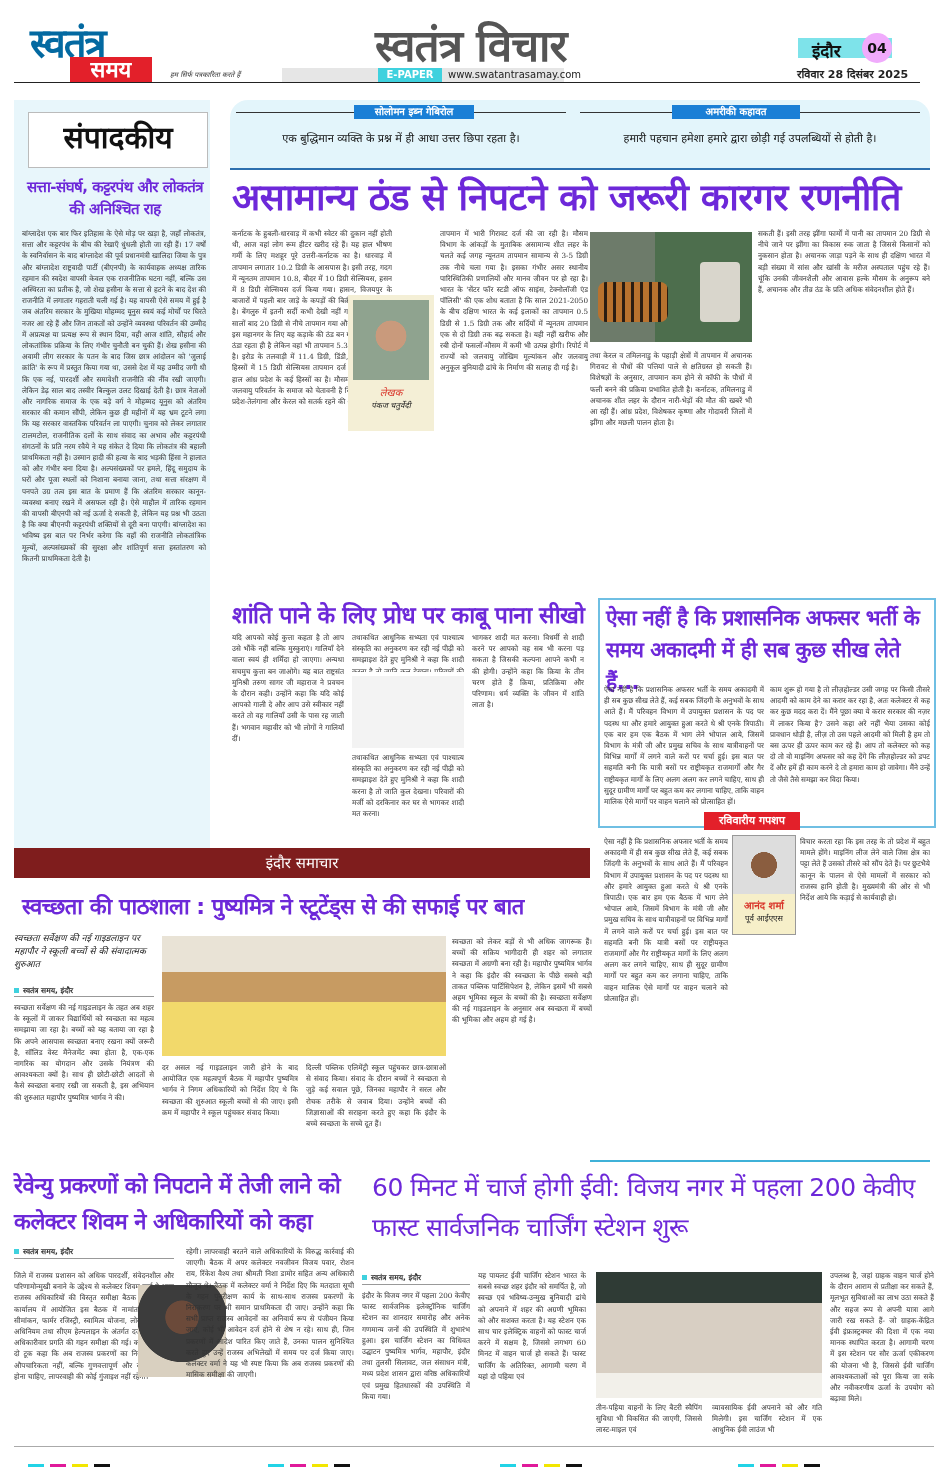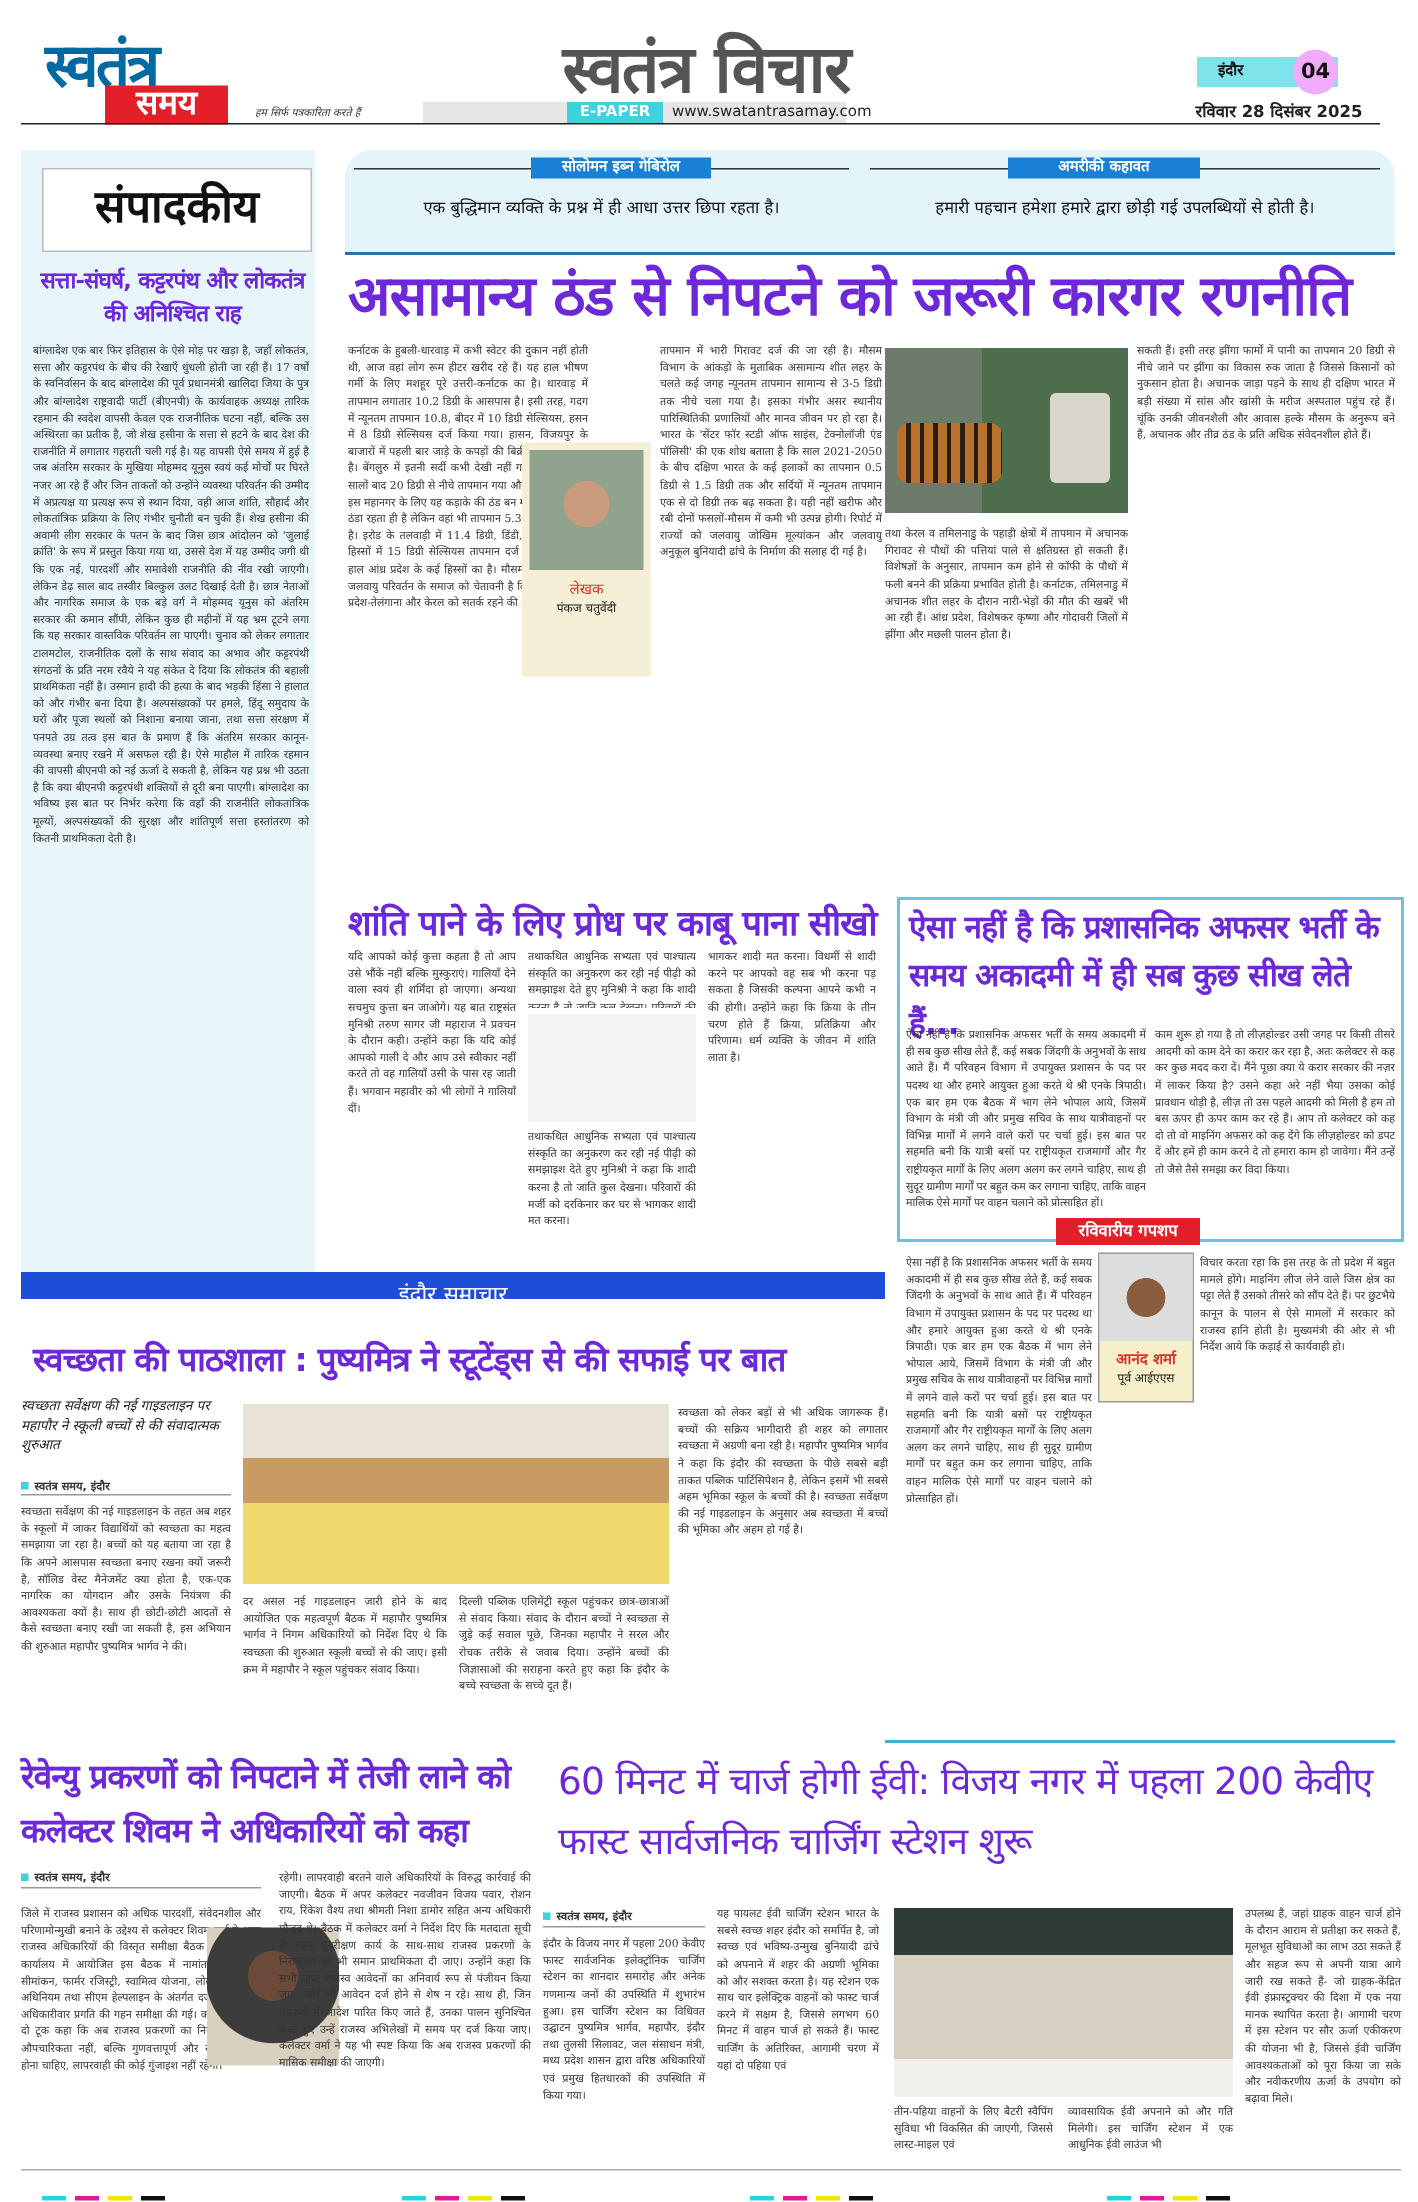--- a/index.html
+++ b/index.html
@@ -10,21 +10,21 @@
   
   .logo-top { left: 30px; top: 14px; font-size: 40px; font-weight: bold; color: #0369a1; letter-spacing: -2px; }
   .logo-bot { left: 70px; top: 57px; width: 82px; height: 26px; background: #e3202a; color: #fff; font-size: 22px; font-weight: bold; text-align: center; line-height: 26px; }
   .tagline { left: 170px; top: 70px; font-size: 7px; font-style: italic; color: #333; }
   .mast-line { left: 14px; top: 82px; width: 906px; height: 1px; background: #222; }
   .gray-strip { left: 282px; top: 68px; width: 282px; height: 14px; background: #e6e6e6; }
   .page-title { left: 375px; top: 14px; font-size: 44px; color: #555; font-weight: bold; letter-spacing: -1px; }
   .epaper { left: 378px; top: 68px; width: 64px; height: 14px; background: #3fd1de; color: #fff; font-size: 10px; font-weight: bold; text-align: center; line-height: 14px; }
   .site { left: 448px; top: 68px; font-size: 10px; color: #222; line-height: 14px; }
   .city-box { left: 798px; top: 38px; width: 94px; height: 20px; background: #7ee3ea; }
-  .city { left: 812px; top: 39px; font-size: 10px; font-weight: bold; color: #111; }
+  .city { left: 812px; top: 39px; font-size: 17px; font-weight: bold; color: #111; }
   .pgno { left: 862px; top: 33px; width: 30px; height: 30px; border-radius: 50%; background: #f0abfc; color: #111; font-size: 14px; font-weight: bold; text-align: center; line-height: 30px; }
   .date { left: 797px; top: 66px; font-size: 11px; font-weight: bold; color: #222; }
   
   .ed-bg { left: 14px; top: 100px; width: 196px; height: 750px; background: #e8f6fb; }
   .ed-box { left: 28px; top: 112px; width: 180px; height: 56px; background: #fff; border: 1px solid #bbb; }
   .ed-title { left: 28px; top: 116px; width: 180px; text-align: center; font-size: 30px; font-weight: bold; color: #111; }
   .ed-head { left: 20px; top: 176px; width: 190px; text-align: center; font-size: 15px; line-height: 22px; }
   
   .quote-band { left: 230px; top: 100px; width: 700px; height: 70px; background: #e3f5fb; border-radius: 18px 18px 0 0; }
   .q-line { height: 1px; background: #333; }
@@ -33,21 +33,21 @@
   .q-bottom { left: 230px; top: 168px; width: 700px; height: 2px; background: #2c6fae; }
   
   .main-hl { left: 232px; top: 170px; font-size: 37px; }
   .photo { background: linear-gradient(135deg,#6b7a7a,#a9b3ad 40%,#4f5c5a); }
   .cap-label { color: #d9362b; font-size: 10px; text-align: center; }
   
   .shanti-hl { left: 232px; top: 598px; font-size: 23px; }
   .ias-box { left: 598px; top: 598px; width: 338px; height: 230px; border: 2px solid #6fbfe3; }
   .ias-hl { left: 606px; top: 602px; width: 325px; font-size: 21px; line-height: 32px; }
   .gap-label { left: 704px; top: 812px; width: 96px; height: 18px; background: #e3202a; color: #fff; font-size: 11px; font-weight: bold; text-align: center; line-height: 18px; }
-  .indore-bar { left: 14px; top: 848px; width: 576px; height: 18px; background: #1d4ed8; color: #fff; text-align: center; font-size: 15px; line-height: 30px; }
+  .indore-bar { left: 14px; top: 848px; width: 576px; height: 30px; background: #7f1d1d; color: #fff; text-align: center; font-size: 15px; line-height: 30px; }
   .swach-hl { left: 22px; top: 890px; font-size: 22px; }
   .byline { font-size: 7.5px; font-weight: bold; color: #333; }
   .byline::before { content: ""; display: inline-block; width: 5px; height: 5px; background: #3fd1de; margin-right: 4px; }
   .rule { height: 1px; background: #999; }
   .cmyk span { display: inline-block; width: 16px; height: 3px; margin-right: 6px; }
 </style>
 </head>
 <body>
 
 <div class="abs logo-top">स्वतंत्र</div>
@@ -73,21 +73,21 @@
 <div class="abs q-line" style="left:236px;top:112px;width:330px;"></div>
 <div class="abs q-label" style="left:340px;top:105px;width:120px;margin-left:14px;">सोलोमन इब्न गेबिरोल</div>
 <div class="abs q-text" style="left:236px;top:130px;width:330px;">एक बुद्धिमान व्यक्ति के प्रश्न में ही आधा उत्तर छिपा रहता है।</div>
 <div class="abs q-line" style="left:580px;top:112px;width:340px;"></div>
 <div class="abs q-label" style="left:672px;top:105px;width:128px;">अमरीकी कहावत</div>
 <div class="abs q-text" style="left:580px;top:130px;width:340px;">हमारी पहचान हमेशा हमारे द्वारा छोड़ी गई उपलब्धियों से होती है।</div>
 <div class="abs q-bottom"></div>
 
 <div class="abs hl main-hl">असामान्य ठंड से निपटने को जरूरी कारगर रणनीति</div>
 <div class="abs txt" style="left:232px;top:228px;width:160px;height:360px;">कर्नाटक के हुबली-धारवाड़ में कभी स्वेटर की दुकान नहीं होती थी, आज वहां लोग रूम हीटर खरीद रहे हैं। यह हाल भीषण गर्मी के लिए मशहूर पूरे उत्तरी-कर्नाटक का है। धारवाड़ में तापमान लगातार 10.2 डिग्री के आसपास है। इसी तरह, गदग में न्यूनतम तापमान 10.8, बीदर में 10 डिग्री सेल्सियस, हसन में 8 डिग्री सेल्सियस दर्ज किया गया। हासन, विजयपुर के बाजारों में पहली बार जाड़े के कपड़ों की बिक्री जमकर हो रही है। बेंगलुरु में इतनी सर्दी कभी देखी नहीं गई। उधर चेन्नई में सालों बाद 20 डिग्री से नीचे तापमान गया और समुद्र किनारे के इस महानगर के लिए यह कड़ाके की ठंड बन गया। ऊटी तो खैर ठंडा रहता ही है लेकिन वहां भी तापमान 5.3 हो जाना अचरज है। इरोड के तलवाड़ी में 11.4 डिग्री, डिंडी, धर्मपुरी के कुछ हिस्सों में 15 डिग्री सेल्सियस तापमान दर्ज किया गया। यही हाल आंध्र प्रदेश के कई हिस्सों का है। मौसम का यह बदलाव जलवायु परिवर्तन के समाज को चेतावनी है कि कर्नाटक, आंध्र प्रदेश-तेलंगाना और केरल को सतर्क रहने की आवश्यकता है।</div>
-<div class="abs" style="left:348px;top:295px;width:86px;height:156px;background:#f4efd6;">
+<div class="abs" style="left:348px;top:295px;width:86px;height:136px;background:#f4efd6;font-style:italic;">
   <div class="photo" style="margin:5px;width:76px;height:80px;background:radial-gradient(circle at 50% 45%,#c99a7c 0 26%,#8fa38f 27%);"></div>
   <div class="cap-label">लेखक</div>
   <div style="font-size:8px;text-align:center;color:#222;">पंकज चतुर्वेदी</div>
 </div>
 <div class="abs txt" style="left:440px;top:228px;width:148px;height:360px;">तापमान में भारी गिरावट दर्ज की जा रही है। मौसम विभाग के आंकड़ों के मुताबिक असामान्य शीत लहर के चलते कई जगह न्यूनतम तापमान सामान्य से 3-5 डिग्री तक नीचे चला गया है। इसका गंभीर असर स्थानीय पारिस्थितिकी प्रणालियों और मानव जीवन पर हो रहा है। भारत के 'सेंटर फॉर स्टडी ऑफ साइंस, टेक्नोलॉजी एंड पॉलिसी' की एक शोध बताता है कि साल 2021-2050 के बीच दक्षिण भारत के कई इलाकों का तापमान 0.5 डिग्री से 1.5 डिग्री तक और सर्दियों में न्यूनतम तापमान एक से दो डिग्री तक बढ़ सकता है। यही नहीं खरीफ और रबी दोनों फसलों-मौसम में कमी भी उत्पन्न होगी। रिपोर्ट में राज्यों को जलवायु जोखिम मूल्यांकन और जलवायु अनुकूल बुनियादी ढांचे के निर्माण की सलाह दी गई है।</div>
 <div class="abs photo" style="left:590px;top:232px;width:162px;height:110px;background:linear-gradient(90deg,#6d7b6a 0 40%,#4d6e4d 40% 100%);">
   <div style="position:absolute;left:8px;top:50px;width:70px;height:40px;background:repeating-linear-gradient(90deg,#b8722e 0 6px,#2b1d12 6px 9px);border-radius:8px;"></div>
   <div style="position:absolute;left:110px;top:30px;width:40px;height:60px;background:#d9d6cc;border-radius:4px;"></div>
 </div>
 <div class="abs txt" style="left:590px;top:350px;width:162px;height:238px;">तथा केरल व तमिलनाडु के पहाड़ी क्षेत्रों में तापमान में अचानक गिरावट से पौधों की पत्तियां पाले से क्षतिग्रस्त हो सकती हैं। विशेषज्ञों के अनुसार, तापमान कम होने से कॉफी के पौधों में फली बनने की प्रक्रिया प्रभावित होती है। कर्नाटक, तमिलनाडु में अचानक शीत लहर के दौरान नारी-भेड़ों की मौत की खबरें भी आ रही हैं। आंध्र प्रदेश, विशेषकर कृष्णा और गोदावरी जिलों में झींगा और मछली पालन होता है।</div>

